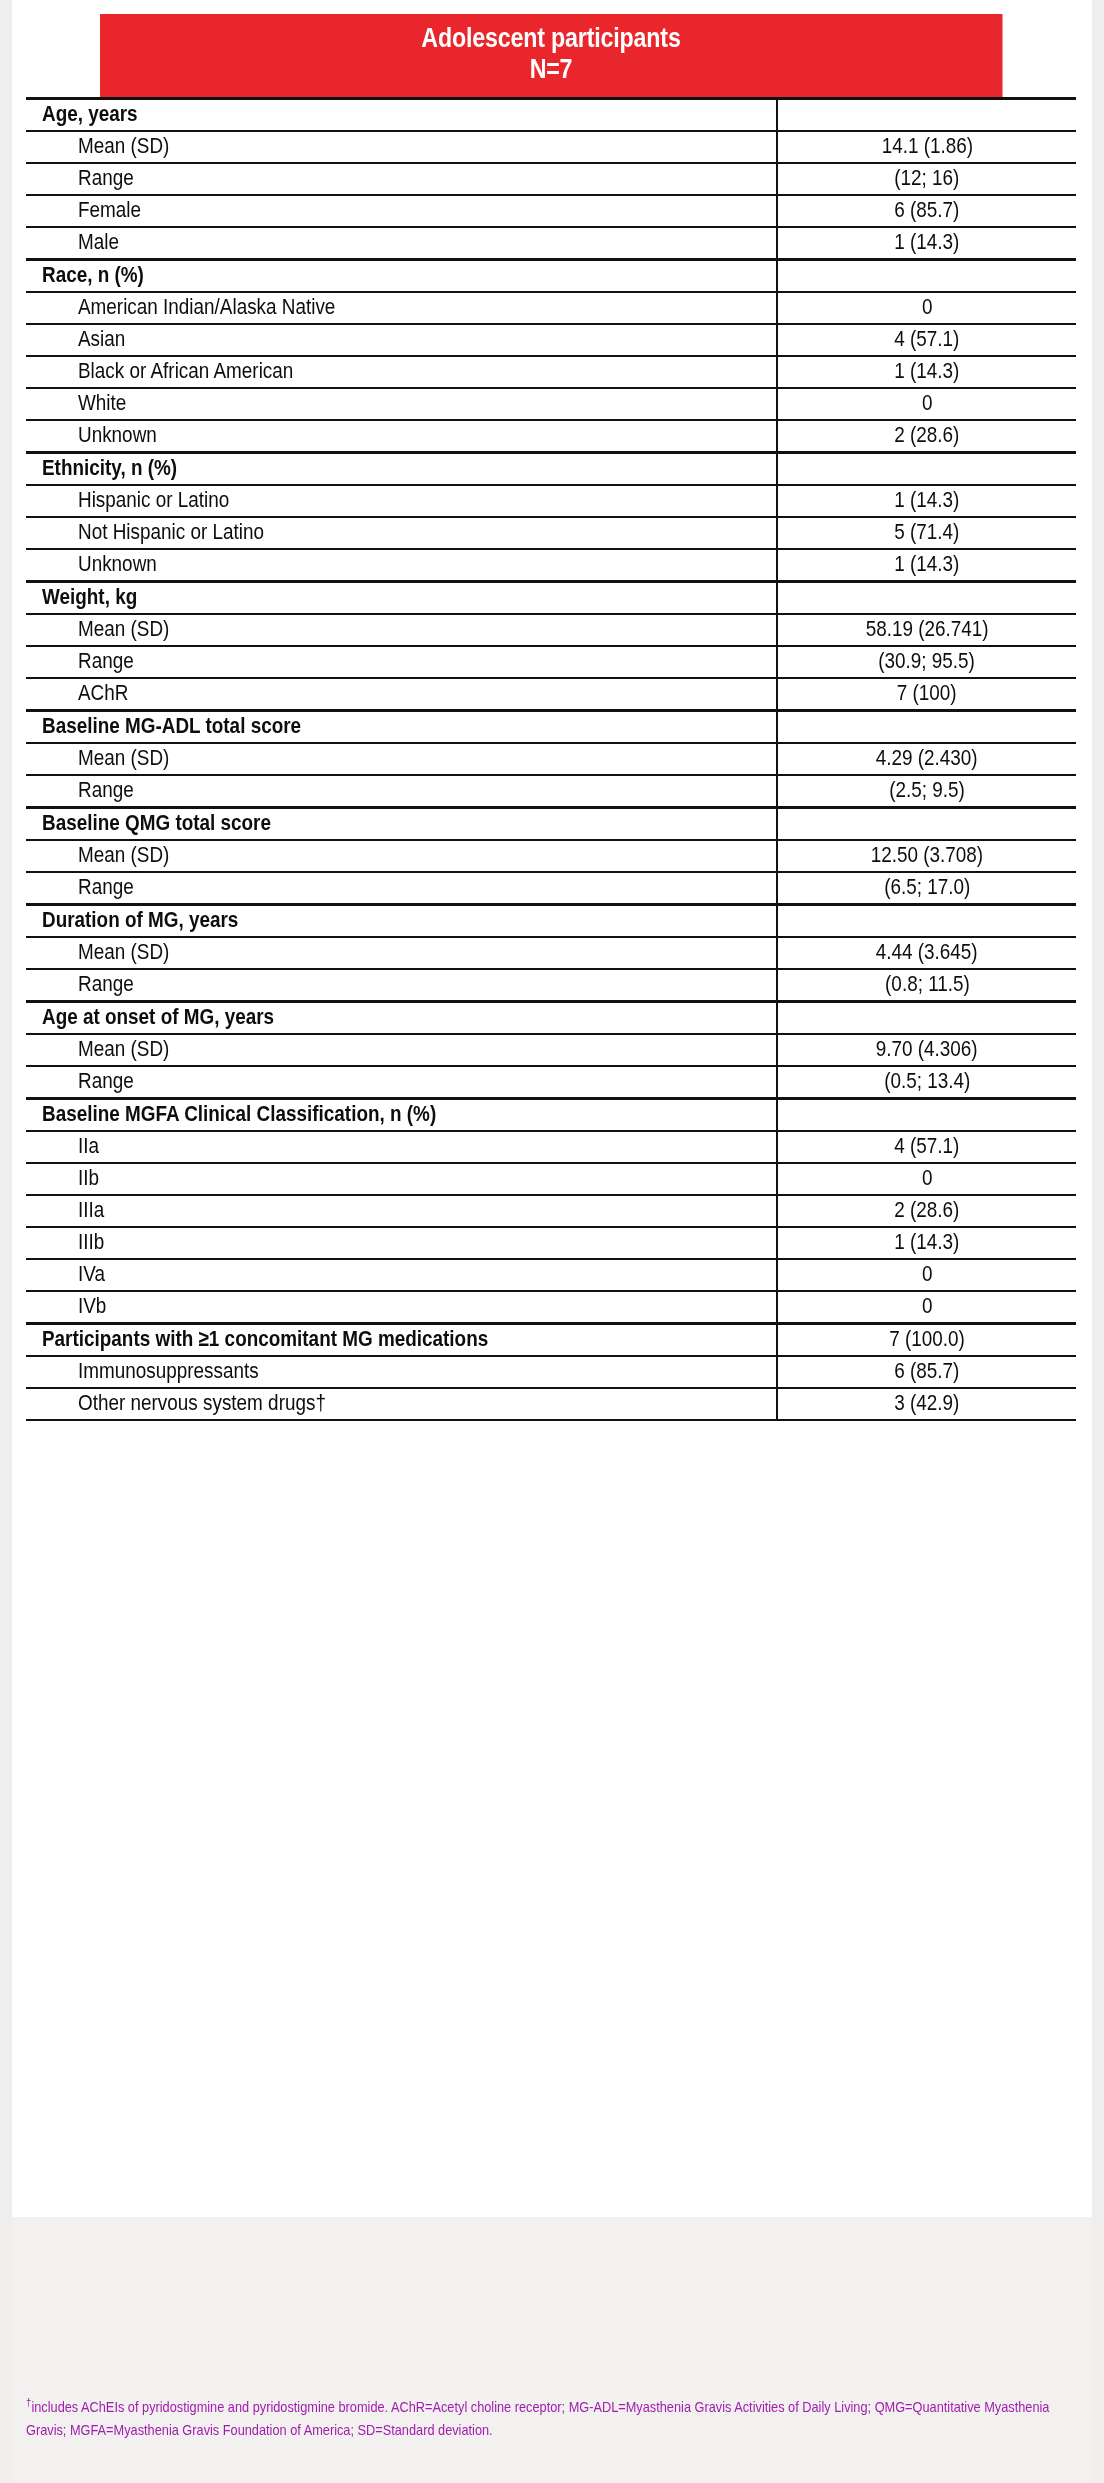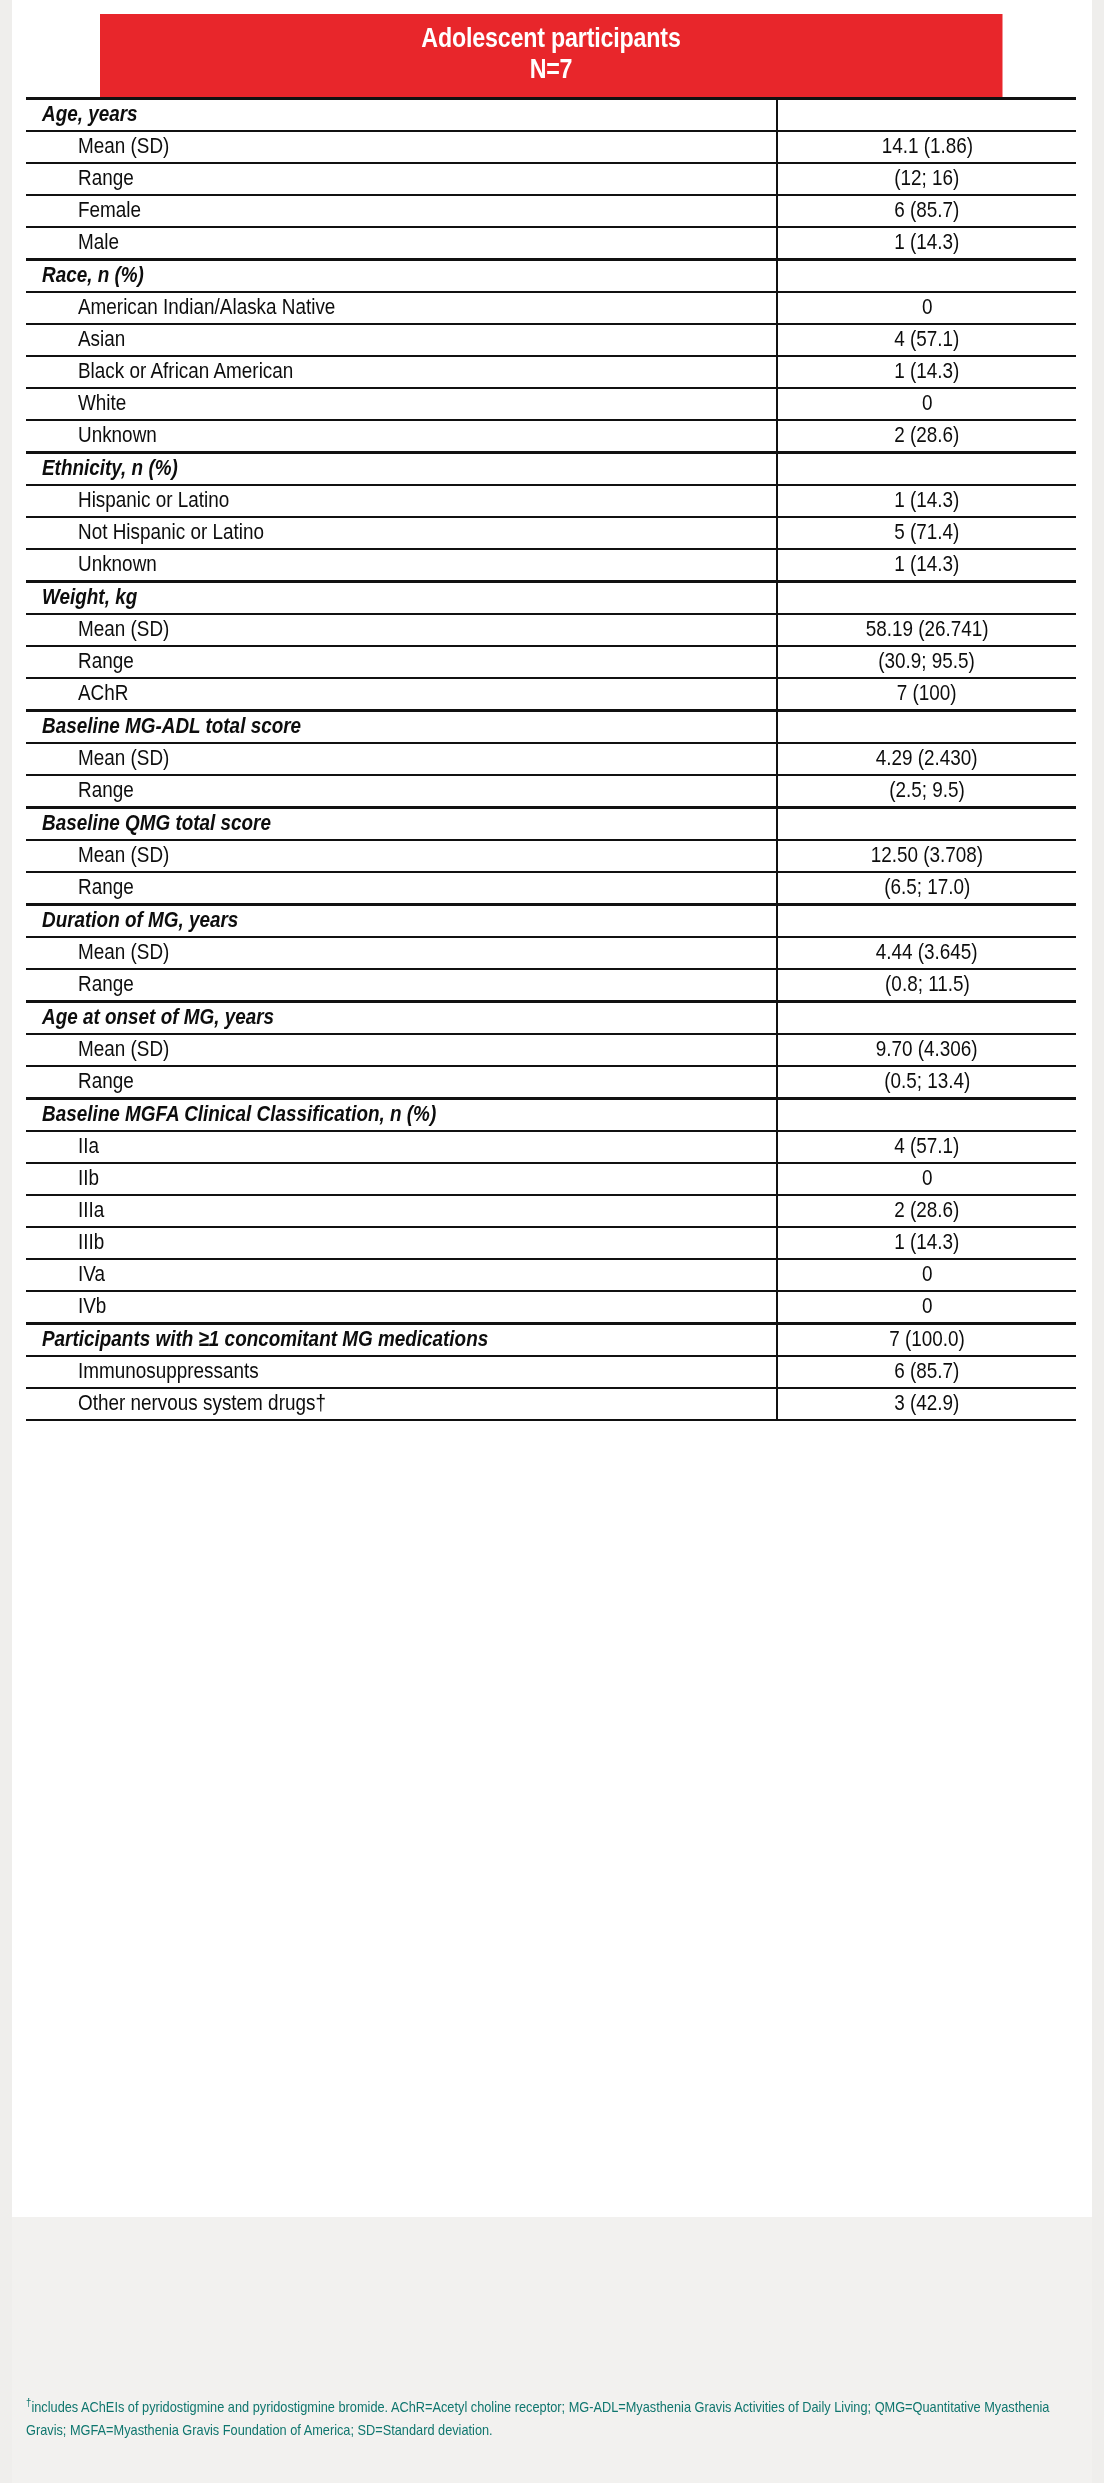--- a/index.html
+++ b/index.html
@@ -85,37 +85,36 @@
     display: inline-block;
     transform: scaleX(0.84);
     transform-origin: left center;
   }
   td.value .txt {
     transform-origin: center center;
   }
   tr.section td.label {
     font-weight: bold;
     padding-left: 16px;
-    font-style: italic;
   }
   tr.section td.label .txt { font-weight: bold; }
   tr.sub td.label {
     padding-left: 52px;
   }
   tr.section td, tr.section td.label { border-top-width: 3.4px; }
 
   .footnote {
     position: absolute;
     left: 26px;
     top: 2394px;
     width: 1050px;
     font-family: "Liberation Sans Narrow", "Liberation Sans", sans-serif;
     font-size: 14.5px;
     line-height: 1.62;
-    color: #0f766e;
+    color: #a21caf;
   }
   .footnote .fn-inner {
     display: block;
     transform: scaleX(0.88);
     transform-origin: left top;
     width: 113%;
   }
   .footnote sup {
     font-size: 11px;
     vertical-align: super;

